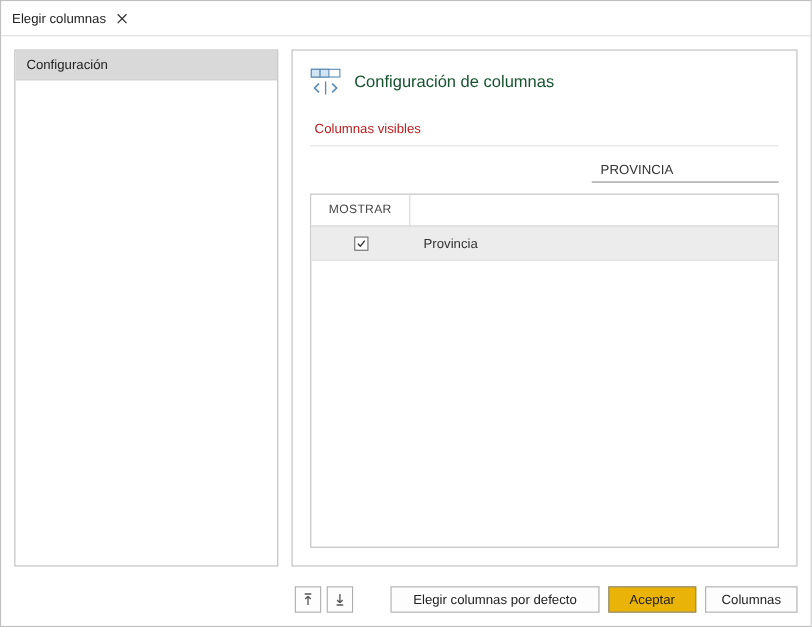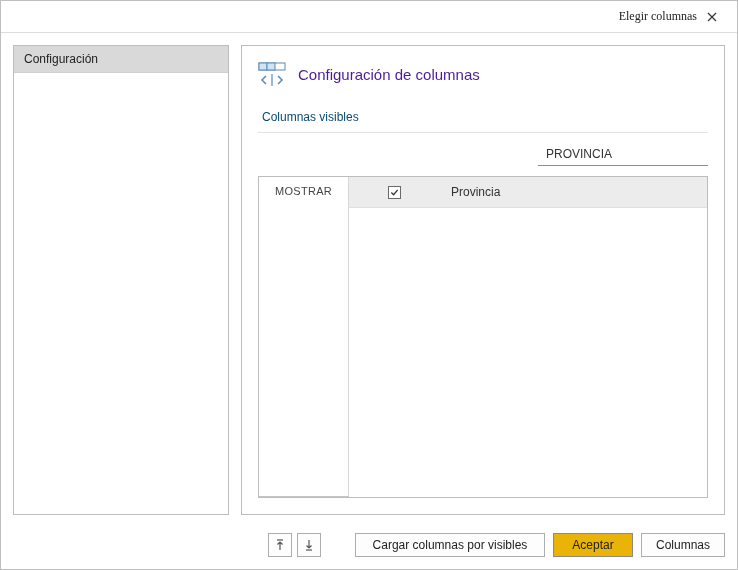--- a/index.html
+++ b/index.html
@@ -15,24 +15,23 @@
     height: 570px;
     border: 1px solid #bfbfbf;
     display: flex;
     flex-direction: column;
     background: #fff;
   }
   .titlebar {
     height: 32px;
     display: flex;
     align-items: center;
-    justify-content: flex-end;
+    justify-content: flex-start;
     padding: 0 10px 0 10px;
     border-bottom: 1px solid #dcdcdc;
-    font-family: Liberation Serif, serif;
   }
   .titlebar-title {
     font-size: 12px;
     color: #222;
   }
   .titlebar-close {
     width: 30px;
     height: 30px;
     display: flex;
     align-items: center;
@@ -42,21 +41,21 @@
   }
   .titlebar-close svg { width: 10px; height: 10px; }
   .body {
     flex: 1;
     display: flex;
     padding: 12px 12px 8px 12px;
     gap: 12px;
     overflow: hidden;
   }
   .left-panel {
-    width: 216px;
+    width: 240px;
     border: 1px solid #bdbdbd;
     background: #fff;
     display: flex;
     flex-direction: column;
   }
   .left-item {
     background: #d9d9d9;
     padding: 6px 10px;
     font-size: 12px;
     color: #222;
@@ -80,25 +79,25 @@
   }
   .panel-icon {
     width: 28px;
     height: 28px;
     display: flex;
     align-items: center;
     justify-content: center;
   }
   .panel-title {
     font-size: 15px;
-    color: #4c1d95;
+    color: #14532d;
   }
   .section-label {
     font-size: 12px;
-    color: #0c4a6e;
+    color: #b91c1c;
     padding: 4px 4px 8px 4px;
     border-bottom: 1px solid #e2e2e2;
     margin-bottom: 10px;
   }
   .search-row {
     display: flex;
     justify-content: flex-end;
     margin-bottom: 10px;
   }
   .search-box {
@@ -122,20 +121,21 @@
     height: 16px;
     display: flex;
     align-items: center;
     justify-content: center;
     cursor: pointer;
   }
   .table-wrap {
     flex: 1;
     border: 1px solid #bdbdbd;
     display: flex;
+    flex-direction: column;
     overflow: hidden;
   }
   .table-header {
     display: flex;
     border-bottom: 1px solid #c5c5c5;
     background: #fff;
   }
   .th {
     padding: 8px 12px;
     font-size: 11px;
@@ -288,21 +288,21 @@
           </svg>
       </div>
       <div class="icon-btn">
         <svg viewBox="0 0 8 12">
             <path d="M4 1 L4 9 M4 9 L1.5 6.5 M4 9 L6.5 6.5" stroke="#555" stroke-width="1.2" fill="none"></path>
             <line x1="1" y1="11" x2="7" y2="11" stroke="#555" stroke-width="1.2"></line>
           </svg>
       </div>
     </div>
     <div class="btn" style="min-width:190px;">
-      <span>Cargar columnas por visibles</span>
+      <span>Elegir columnas por defecto</span>
     </div>
     <div class="btn primary">
       <span>Aceptar</span>
     </div>
     <div class="btn">
       <span>Columnas</span>
     </div>
   </div>
 </div>
 

